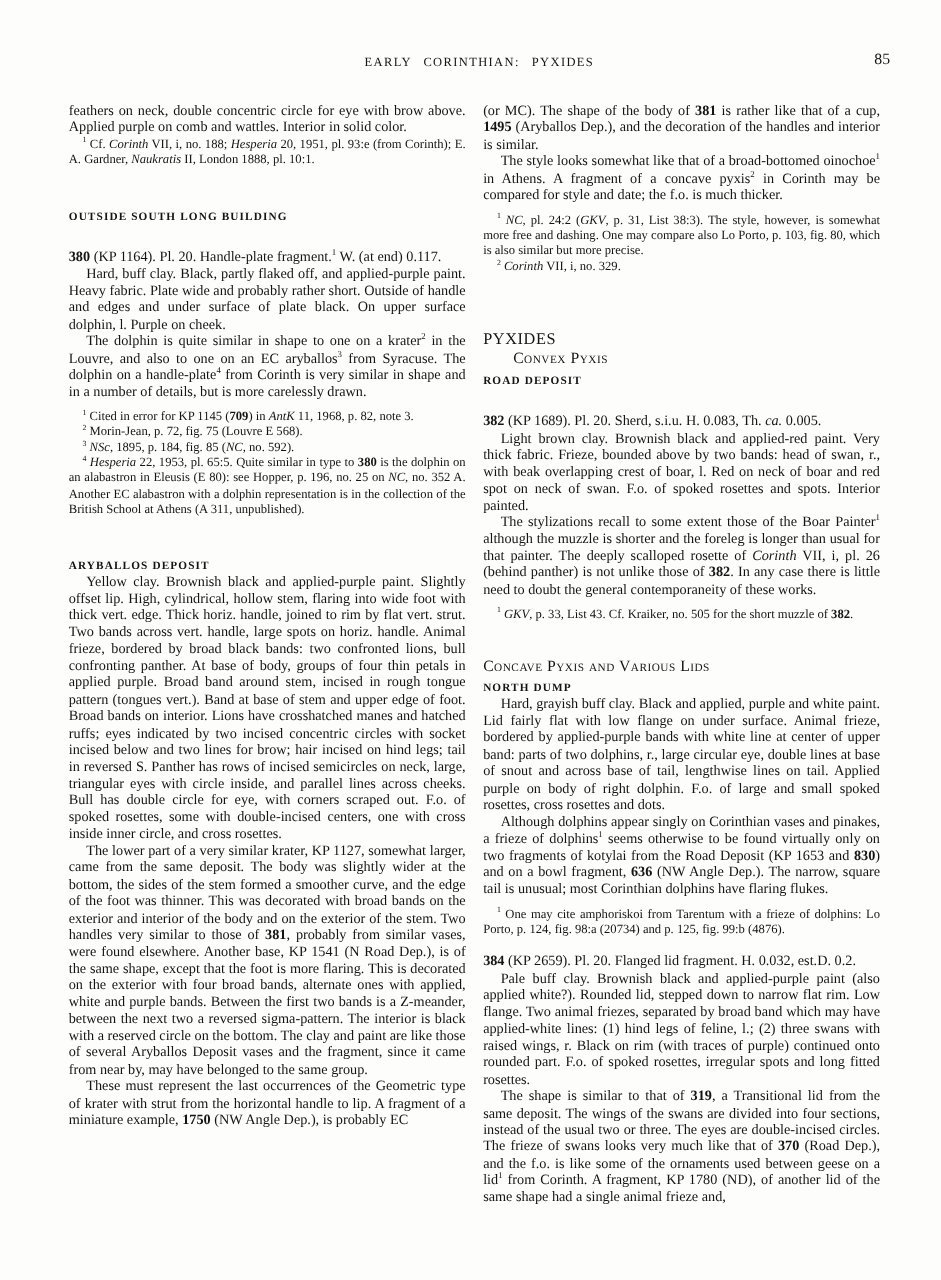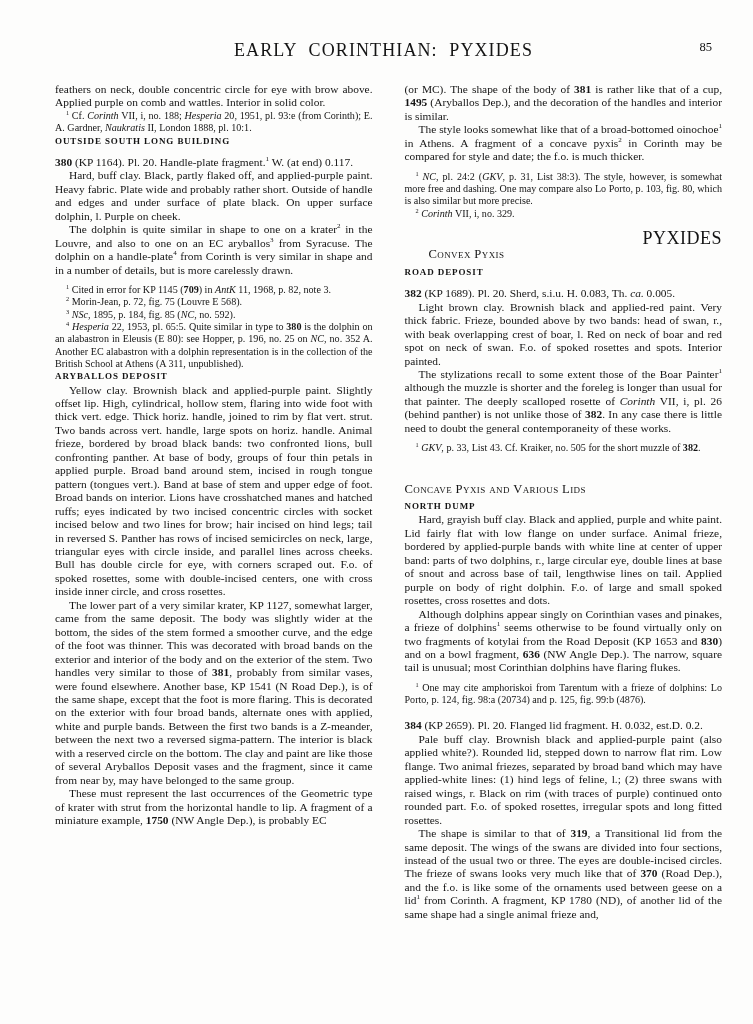--- a/index.html
+++ b/index.html
@@ -14,68 +14,69 @@
     color: #141414;
     overflow: hidden;
   }
   .running-head {
     position: relative;
     height: 17px;
     margin-bottom: 26px;
     text-align: center;
   }
   .running-head .title {
-    font-size: 18px;
+    font-size: 10px;
     letter-spacing: 1.1px;
     word-spacing: 6px;
     white-space: nowrap;
   }
   .running-head .pagenum {
     position: absolute;
     right: 0;
     top: 0;
     font-size: 12.6px;
   }
-  .columns { display: flex; gap: 32px; }
+  .columns { display: flex; gap: 14px; }
   .col {
     flex: 0 0 317.5px;
     width: 317.5px;
     text-align: justify;
     font-size: 11.4px;
     line-height: 13.45px;
   }
   .blk { margin: 0; }
   .para { text-indent: 14px; }
   .para-flush { text-indent: 0; }
   .entry { text-indent: 0; margin-top: 11px; }
   .footnote {
     font-size: 10.1px;
     line-height: 12.3px;
     text-indent: 11px;
   }
   .para + .footnote, .entry + .footnote { margin-top: 7px; }
   .footnote + .entry { margin-top: 13px; }
   .h1 {
-    text-align: right; text-indent: 0;
-    font-size: 18px; letter-spacing: 0.5px;
-    margin-top: 12px;
+    text-align: left; text-indent: 0;
+    font-size: 13px; letter-spacing: 0.5px;
+    margin-top: 44px;
   }
   .h2 {
     text-align: left; text-indent: 0;
     font-variant: small-caps;
     font-size: 12.6px; letter-spacing: 0.4px;
     margin-top: 28px;
   }
   .h1 + .h2 { margin-top: 3px; margin-left: 24px; }
   .h3 {
     text-align: left; text-indent: 0;
     font-size: 9px; font-weight: 700; letter-spacing: 0.9px;
+    margin-top: 32px;
   }
   .h2 + .h3 { margin-top: 4px; }
-  .h3 + .entry { margin-top: 8px; }
+  .h3 + .entry { margin-top: 20px; }
   sup { font-size: 0.62em; line-height: 0; }
   b { font-weight: 700; }
   i { font-style: italic; }
 </style>
 </head>
 <body>
 
 <div class="page">
   <div class="running-head">
     <span class="title">EARLY  CORINTHIAN:  PYXIDES</span>

